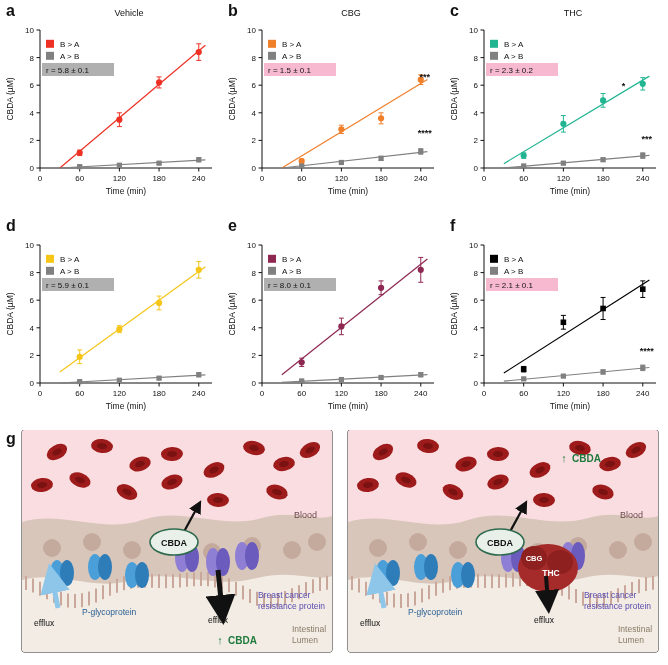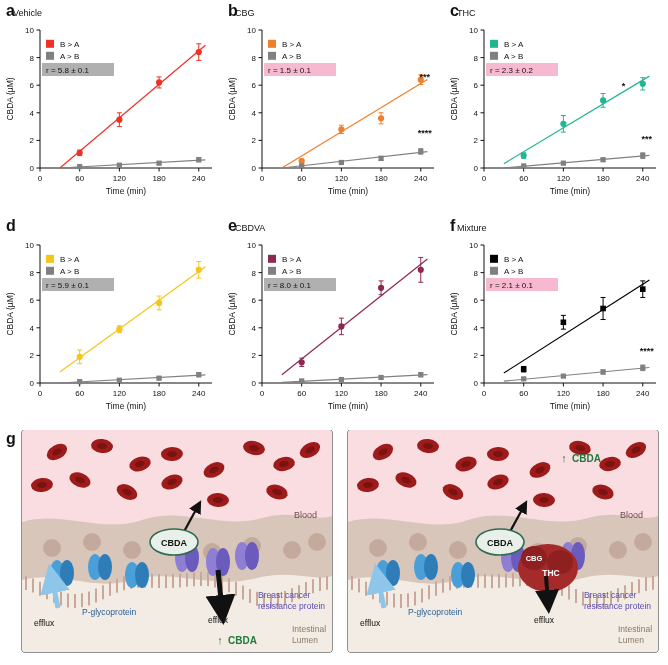--- a/index.html
+++ b/index.html
@@ -18,22 +18,22 @@
     grid-template-rows: 215px 215px;
     width:668px;
   }
   .panel { position:relative; }
   .panel-letter {
     position:absolute; top:2px; left:6px;
     font-size:16px; font-weight:bold; letter-spacing:-0.3px;
   }
   .panel-title {
     position:absolute; top:8px; left:0; width:100%;
-    font-size:9px; font-weight:normal;
-    padding-left:13px;
+    text-align:center; font-size:9px; font-weight:normal;
+    padding-left:36px;
   }
   .plotwrap { position:absolute; left:0; top:20px; width:222px; height:188px; }
   svg.chart { display:block; }
   .axis-label {
     font-size:8.5px; fill:#111;
     font-family:"Liberation Sans", sans-serif;
   }
   .tick-label {
     font-size:8px; fill:#111;
     font-family:"Liberation Sans", sans-serif;
@@ -363,21 +363,20 @@
             <rect x="46" y="31.8" width="8" height="8" fill="#808080"></rect>
             <text x="60" y="39" class="legend-text" text-anchor="start">A &gt; B</text>
             <rect x="42" y="43" width="72" height="13" fill="#b0b0b0"></rect>
             <text x="46" y="52.8" class="rtext" text-anchor="start">r = 5.9 ± 0.1</text>
           </g>
         </svg>
       </div>
   </div>
   <div class="panel">
     <div class="panel-letter">e</div>
-    <div class="panel-title">CBDVA</div>
     <div class="plotwrap">
         <svg class="chart" id="svg-e" width="222" height="188">
           <g>
             <line x1="40" y1="148" x2="212" y2="148" stroke="#111" stroke-width="1"></line>
             <line x1="40" y1="148" x2="40" y2="10" stroke="#111" stroke-width="1"></line>
             <line x1="40" y1="148" x2="40" y2="151.5" stroke="#111" stroke-width="1"></line>
             <text x="40" y="161" class="tick-label" text-anchor="middle">0</text>
             <line x1="79.6923076923077" y1="148" x2="79.6923076923077" y2="151.5" stroke="#111" stroke-width="1"></line>
             <text x="79.6923076923077" y="161" class="tick-label" text-anchor="middle">60</text>
             <line x1="119.38461538461539" y1="148" x2="119.38461538461539" y2="151.5" stroke="#111" stroke-width="1"></line>
@@ -439,21 +438,20 @@
             <rect x="46" y="31.8" width="8" height="8" fill="#808080"></rect>
             <text x="60" y="39" class="legend-text" text-anchor="start">A &gt; B</text>
             <rect x="42" y="43" width="72" height="13" fill="#b0b0b0"></rect>
             <text x="46" y="52.8" class="rtext" text-anchor="start">r = 8.0 ± 0.1</text>
           </g>
         </svg>
       </div>
   </div>
   <div class="panel">
     <div class="panel-letter">f</div>
-    <div class="panel-title">Mixture</div>
     <div class="plotwrap">
         <svg class="chart" id="svg-f" width="222" height="188">
           <g>
             <line x1="40" y1="148" x2="212" y2="148" stroke="#111" stroke-width="1"></line>
             <line x1="40" y1="148" x2="40" y2="10" stroke="#111" stroke-width="1"></line>
             <line x1="40" y1="148" x2="40" y2="151.5" stroke="#111" stroke-width="1"></line>
             <text x="40" y="161" class="tick-label" text-anchor="middle">0</text>
             <line x1="79.6923076923077" y1="148" x2="79.6923076923077" y2="151.5" stroke="#111" stroke-width="1"></line>
             <text x="79.6923076923077" y="161" class="tick-label" text-anchor="middle">60</text>
             <line x1="119.38461538461539" y1="148" x2="119.38461538461539" y2="151.5" stroke="#111" stroke-width="1"></line>

